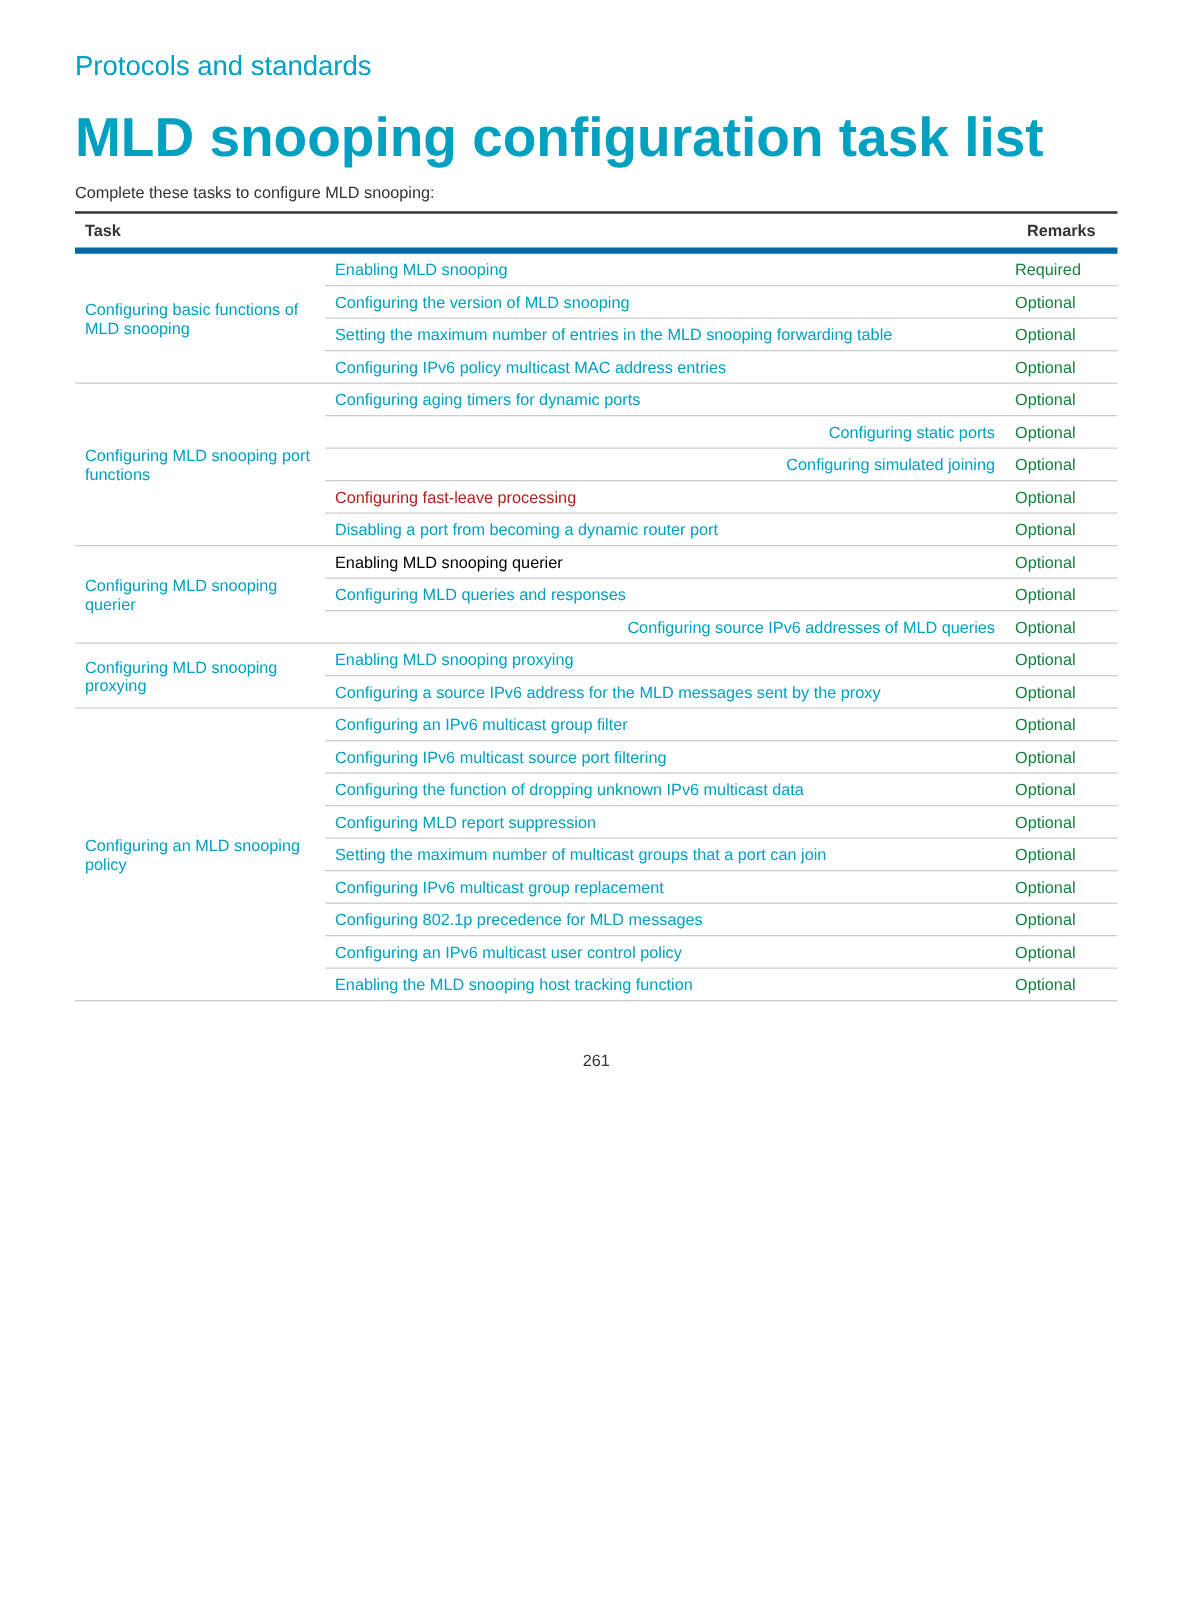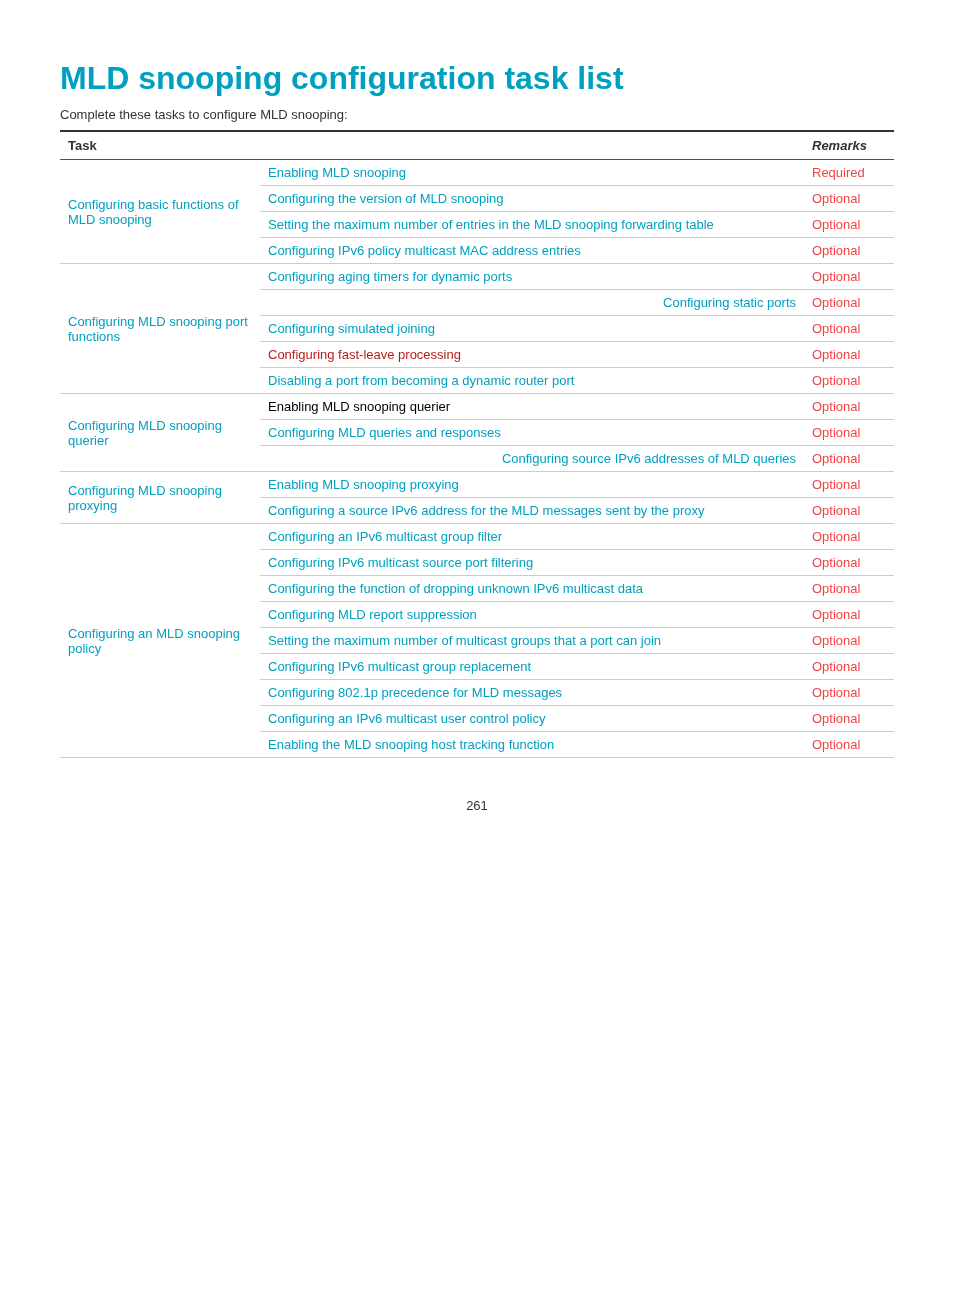--- a/index.html
+++ b/index.html
@@ -31,53 +31,52 @@
       line-height: 1.5;
       max-width: 780px;
     }
 
     .protocols-text span.normal {
       font-style: normal;
     }
 
     .main-title {
       color: #00a0c0;
-      font-size: 32px;
+      font-size: 44px;
       font-weight: bold;
       margin: 20px 0 10px 0;
     }
 
     .intro-text {
       font-size: 13px;
       color: #333;
       margin-bottom: 8px;
     }
 
     table {
       width: 100%;
       border-collapse: collapse;
       font-size: 13px;
     }
 
     table thead tr {
       border-top: 2px solid #333;
-      border-bottom: 1px solid #0369a1;
+      border-bottom: 5px solid #0369a1;
     }
 
     table thead th {
       padding: 6px 8px;
       text-align: left;
       font-weight: bold;
       color: #333;
     }
 
     table thead th:last-child {
-      text-align: left;
+      text-align: center;
       width: 90px;
-      font-style: italic;
     }
 
     table tbody tr {
       border-bottom: 1px solid #ccc;
     }
 
     table tbody td {
       padding: 5px 8px;
       vertical-align: middle;
       color: #333;
@@ -90,35 +89,36 @@
       width: 200px;
     }
 
     table tbody td.task-link a,
     table tbody td.task-link {
       color: #00a0c0;
       text-decoration: none;
     }
 
     table tbody td.remarks {
-      color: #ef4444;
+      color: #15803d;
       width: 90px;
     }
 
     .page-number {
       text-align: center;
       margin-top: 40px;
       font-size: 13px;
       color: #333;
     }
   </style>
 </head>
 <body>
 
 <div class="protocols-section">
+  <h2 class="protocols-title">Protocols and standards</h2>
 </div>
 
 <h1 class="main-title">MLD snooping configuration task list</h1>
 
 <p class="intro-text">Complete these tasks to configure MLD snooping:</p>
 
 <table>
   <thead>
     <tr>
       <th>Task</th>
@@ -147,21 +147,21 @@
       <tr>
         <td rowspan="5" class="task-group">Configuring MLD snooping port functions</td>
         <td class="task-link" style="color: rgb(0, 160, 192);">Configuring aging timers for dynamic ports</td>
         <td class="remarks">Optional</td>
       </tr>
       <tr>
         <td class="task-link" style="color: rgb(0, 160, 192); text-align: right;">Configuring static ports</td>
         <td class="remarks">Optional</td>
       </tr>
       <tr>
-        <td class="task-link" style="color: rgb(0, 160, 192);">Configuring simulated joining</td>
+        <td class="task-link" style="color: rgb(0, 160, 192); text-align: right;">Configuring simulated joining</td>
         <td class="remarks">Optional</td>
       </tr>
       <tr>
         <td class="task-link" style="color: #b91c1c;">Configuring fast-leave processing</td>
         <td class="remarks">Optional</td>
       </tr>
       <tr>
         <td class="task-link" style="color: rgb(0, 160, 192);">Disabling a port from becoming a dynamic router port</td>
         <td class="remarks">Optional</td>
       </tr>

